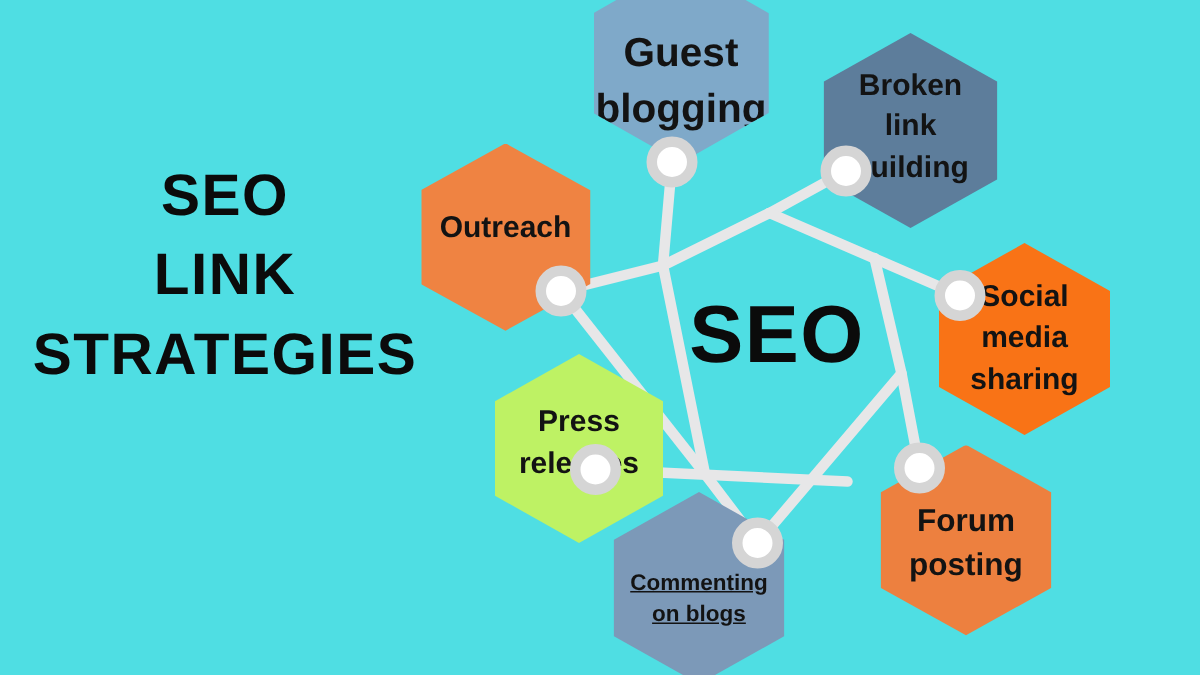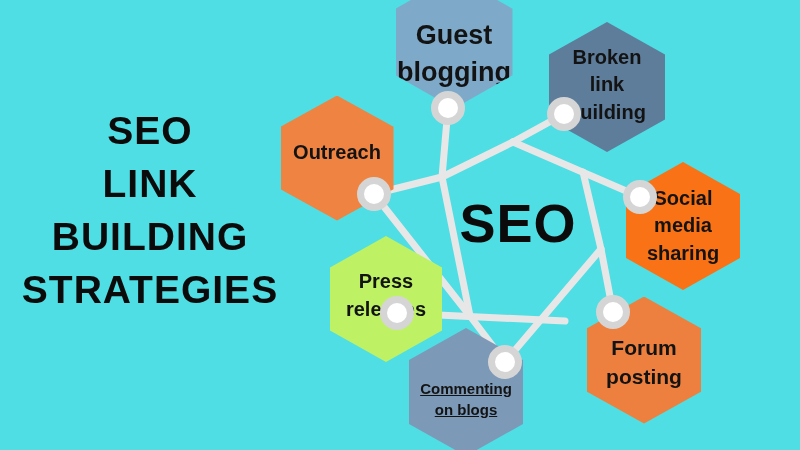--- a/index.html
+++ b/index.html
@@ -52,21 +52,20 @@
   }
 </style>
 </head>
 <body>
 
 <div class="stage" style="background: rgb(79, 222, 227);">
 
   <div class="title" style="color: rgb(11, 11, 11);">
     <div>SEO</div>
     <div>LINK</div>
-    <div>BUILDING</div>
     <div>STRATEGIES</div>
   </div>
 
   <svg id="lines-svg" width="800" height="450">
       <polyline points="448,108 442,177" fill="none" stroke="#e7e7e8" stroke-width="7" stroke-linecap="round" stroke-linejoin="round"></polyline>
       <polyline points="564,114 513,142" fill="none" stroke="#e7e7e8" stroke-width="7" stroke-linecap="round" stroke-linejoin="round"></polyline>
       <polyline points="513,142 442,177" fill="none" stroke="#e7e7e8" stroke-width="7" stroke-linecap="round" stroke-linejoin="round"></polyline>
       <polyline points="513,142 640,197" fill="none" stroke="#e7e7e8" stroke-width="7" stroke-linecap="round" stroke-linejoin="round"></polyline>
       <polyline points="583,172 601,249 613,312" fill="none" stroke="#e7e7e8" stroke-width="7" stroke-linecap="round" stroke-linejoin="round"></polyline>
       <polyline points="601,249 505,362" fill="none" stroke="#e7e7e8" stroke-width="7" stroke-linecap="round" stroke-linejoin="round"></polyline>

